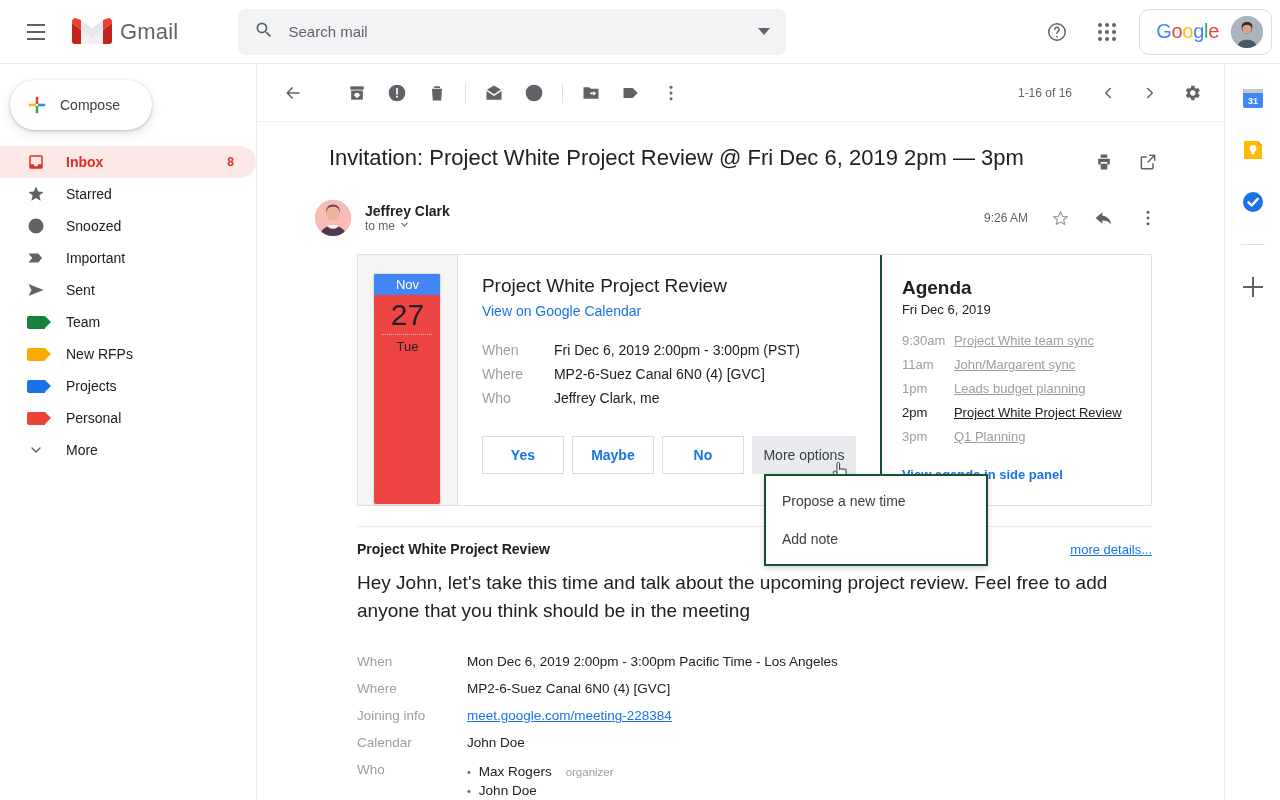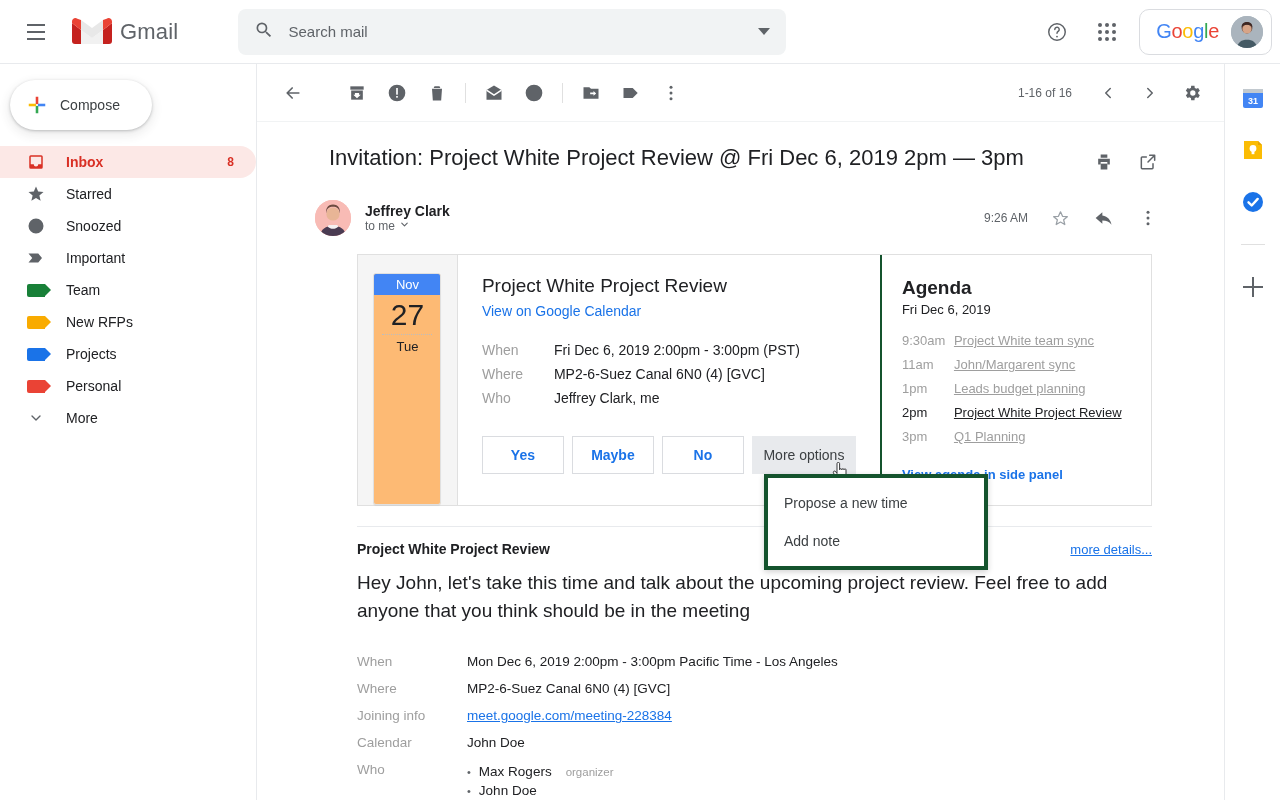--- a/index.html
+++ b/index.html
@@ -109,21 +109,21 @@
   .sender-to { font-size: 12px; color: #5f6368; display: flex; align-items: center; gap: 4px; cursor: pointer; }
   .sender-right { margin-left: auto; display: flex; align-items: center; gap: 4px; }
   .msg-time { font-size: 12px; color: #5f6368; margin-right: 8px; }
 
   
   .invite-card { margin: 16px 72px 0 100px; border: 1px solid #e0e0e0;
     display: flex; background: #fff; }
   .invite-left { width: 115px; background: #f5f5f5; border-right: 1px solid #e0e0e0;
     display: flex; justify-content: center; padding-top: 18px; }
   .date-chip { width: 68px; border: 1px solid #e0e0e0; border-radius: 3px;
-    background: #fdba74; overflow: hidden; box-shadow: 0 1px 1px rgba(0,0,0,.06); }
+    background: #ef4444; overflow: hidden; box-shadow: 0 1px 1px rgba(0,0,0,.06); }
   .date-mon { background: #4285f4; color: #fff; font-size: 13px; text-align: center; padding: 3px 0; }
   .date-day { font-size: 30px; text-align: center; color: #202124; padding: 3px 0 2px; }
   .date-dot { border-top: 1px dotted #bdbdbd; margin: 0 8px; }
   .date-dow { font-size: 13px; text-align: center; color: #202124; padding: 4px 0 7px; }
 
   .invite-mid { flex: 1; padding: 20px 24px 22px 24px; }
   .ev-title { font-size: 19px; color: #202124; }
   .ev-link { font-size: 14px; color: #1a73e8; margin-top: 6px; display: inline-block;
     text-decoration: none; cursor: pointer; font-weight: 500; }
   .ev-table { margin-top: 18px; font-size: 14px; border-collapse: collapse; }
@@ -136,21 +136,21 @@
     background: #fff; color: #1a73e8; font-size: 14px; font-weight: bold;
     display: flex; align-items: center; justify-content: center;
     cursor: pointer; margin-right: 8px; font-family: "Liberation Sans", sans-serif; }
   .rsvp-more { min-width: 104px; height: 38px; border: none; background: #e8eaed;
     color: #3c4043; font-size: 14px; display: flex; align-items: center;
     justify-content: center; cursor: pointer; position: relative;
     font-family: "Liberation Sans", sans-serif; }
   .cursor-hand { position: absolute; left: 80px; top: 26px; width: 16px; height: 20px; }
 
   .more-menu { position: absolute; left: 282px; top: 38px; width: 224px;
-    background: #fff; border: 4px solid #14532d;
+    background: #fff; border: 2px solid #14532d;
     box-shadow: 0 2px 6px rgba(0,0,0,.18); z-index: 30; padding: 6px 0; }
   .menu-item { font-size: 14px; color: #3c4043; padding: 11px 16px; cursor: pointer; }
 
   .invite-right { width: 306px; border-left: 2px solid #14532d; padding: 22px 20px; }
   .ag-title { font-size: 19px; font-weight: bold; color: #202124; }
   .ag-date { font-size: 13px; color: #202124; margin-top: 3px; }
   .ag-list { margin-top: 16px; }
   .ag-row { display: flex; font-size: 13px; margin-bottom: 9px; }
   .ag-time { width: 52px; color: #9e9e9e; flex: 0 0 52px; }
   .ag-name { color: #9e9e9e; text-decoration: underline; cursor: pointer; }
@@ -302,20 +302,28 @@
 
     <div class="nav-item">
       <span class="nav-icon">
         <svg width="18" height="18" viewBox="0 0 24 24" fill="#5f6368">
           <path d="M2 6h13l5 6-5 6H2l5-6z"></path>
         </svg>
       </span>
       <span class="nv-label">Important</span>
     </div>
 
+    <div class="nav-item">
+      <span class="nav-icon">
+        <svg width="18" height="18" viewBox="0 0 24 24" fill="#5f6368">
+          <path d="M2 4l20 8-20 8 4-8z"></path>
+        </svg>
+      </span>
+      <span class="nv-label">Sent</span>
+    </div>
 
     <div class="nav-item">
       <span class="nav-icon">
         <span class="tag" style="background:#188038;color:#188038"></span>
       </span>
       <span class="nv-label">Team</span>
     </div>
 
     <div class="nav-item">
       <span class="nav-icon">

